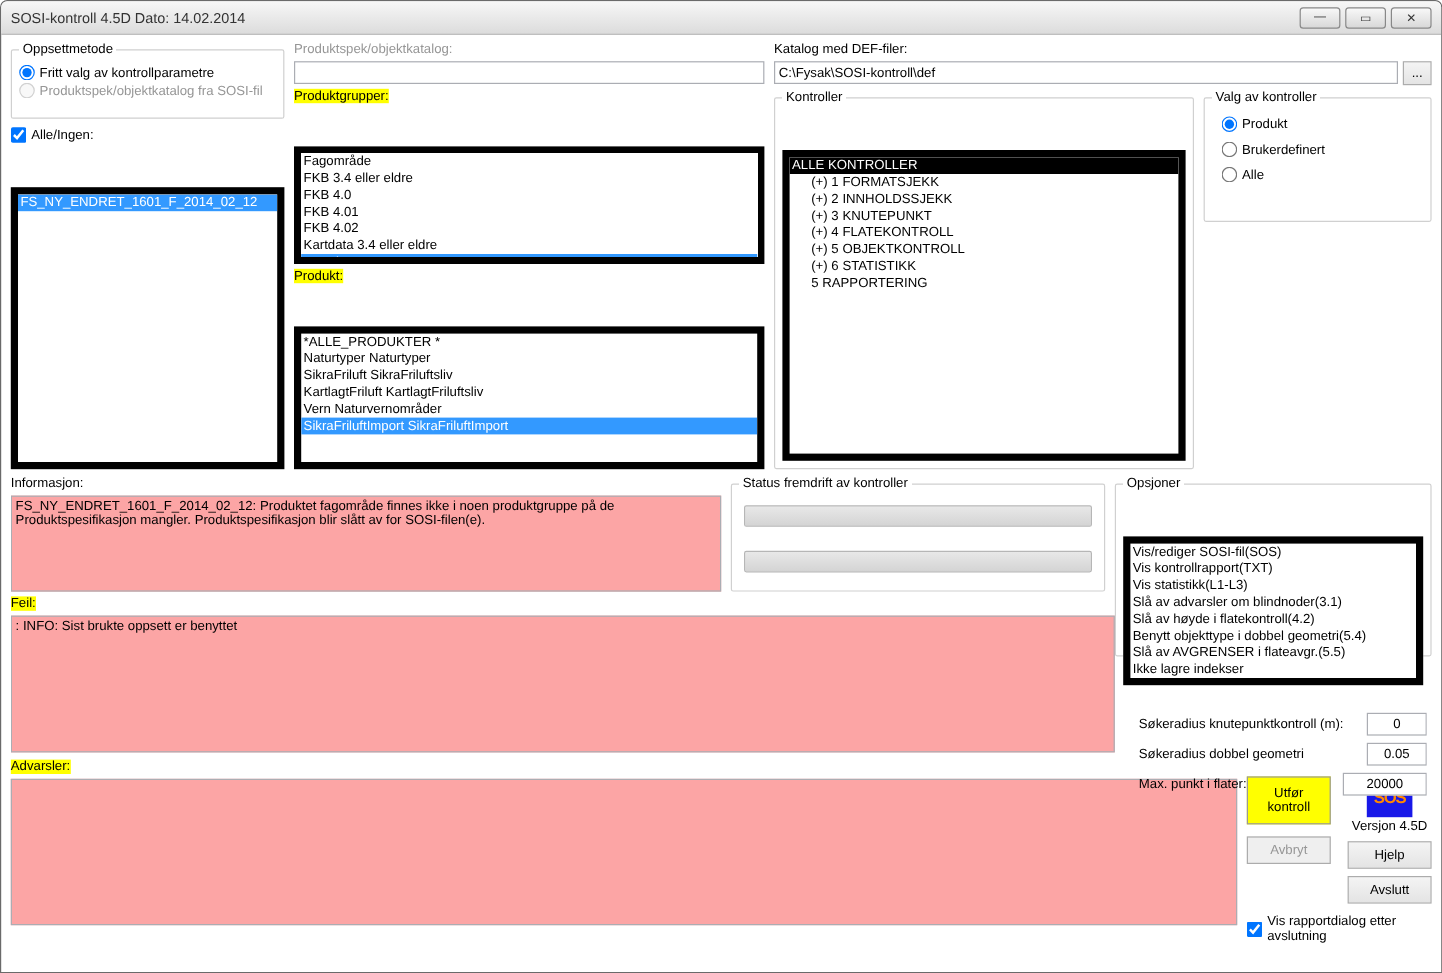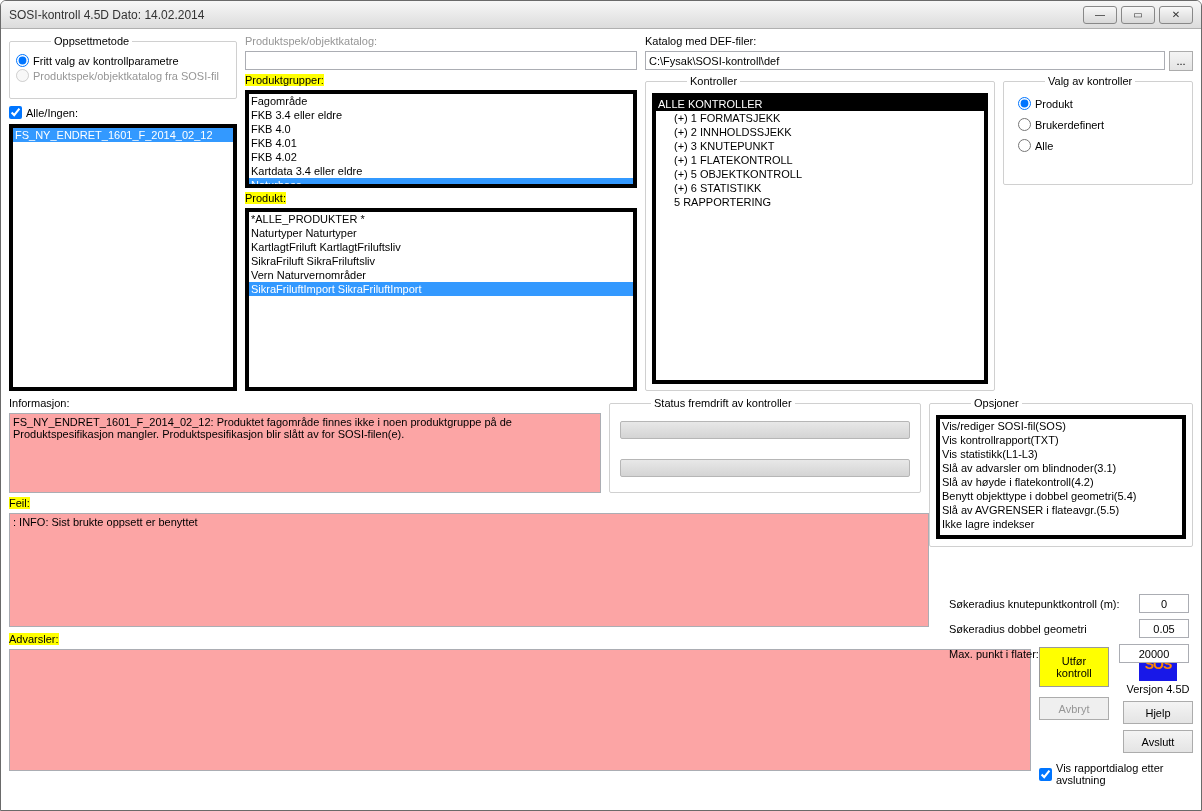--- a/index.html
+++ b/index.html
@@ -43,35 +43,36 @@
     flex: 1;
     padding: 6px 8px 2px 8px;
     position: relative;
   }
   fieldset {
     border: 1px solid #d0d0d0;
     border-radius: 2px;
     padding: 6px 6px 6px 6px;
     margin: 0;
   }
-  legend { padding: 0 3px; font-size: 11px; color: #000; margin-left: 35px; }
+  legend { padding: 0 3px; font-size: 11px; color: #000; }
   .row { display:flex; gap:8px; }
   .col { display:flex; flex-direction:column; gap:4px; }
   input[type=text].field {
     border:1px solid #abadb3;
     padding:1px 3px;
     font-size:11px;
     height:19px;
     background:#fff;
   }
   .listbox {
-    border:4px solid #000000;
+    border:6px solid #000000;
     background:#fff;
     overflow-y:auto;
     font-size:11px;
+    margin-top:32px;
   }
   .listbox .item { padding:0 2px; white-space:nowrap; cursor:default; line-height:14px; }
   .listbox .item.sel { background:#3399ff; color:#fff; }
   .textarea {
     border:1px solid #abadb3;
     background:#fca5a5;
     padding:2px 3px;
     font-size:11px;
     overflow:auto;
     white-space:pre-wrap;
@@ -170,42 +171,42 @@
             <div class="item">FKB 4.0</div>
             <div class="item">FKB 4.01</div>
             <div class="item">FKB 4.02</div>
             <div class="item">Kartdata 3.4 eller eldre</div>
             <div class="item sel">Naturbase</div>
           </div>
         <span class="lbl"><span class="hl">Produkt:</span></span>
         <div class="listbox" id="produktList" style="flex:1;">
             <div class="item">*ALLE_PRODUKTER  *</div>
             <div class="item">Naturtyper  Naturtyper</div>
+            <div class="item">SikraFriluft  SikraFriluftsliv</div>
             <div class="item">KartlagtFriluft  KartlagtFriluftsliv</div>
-            <div class="item">SikraFriluft  SikraFriluftsliv</div>
             <div class="item">Vern  Naturvernområder</div>
             <div class="item sel">SikraFriluftImport  SikraFriluftImport</div>
           </div>
       </div>
 
       <div class="col" style="flex:1;">
         <span class="lbl">Katalog med DEF-filer:</span>
         <div style="display:flex;gap:4px;">
           <input type="text" class="field" style="flex: 1 1 0%;" value="C:\Fysak\SOSI-kontroll\def">
           <button class="small-btn">...</button>
         </div>
         <div class="row" style="flex:1;gap:8px;">
           <fieldset style="flex:1;display:flex;flex-direction:column;">
             <legend>Kontroller</legend>
             <div class="listbox" id="kontrollerTree" style="flex:1;">
                 <div class="tree-item sel" style="padding-left: 2px;">ALLE KONTROLLER</div>
                 <div class="tree-item" style="padding-left: 18px;">(+) 1 FORMATSJEKK</div>
                 <div class="tree-item" style="padding-left: 18px;">(+) 2 INNHOLDSSJEKK</div>
                 <div class="tree-item" style="padding-left: 18px;">(+) 3 KNUTEPUNKT</div>
-                <div class="tree-item" style="padding-left: 18px;">(+) 1 FLATEKONTROLL</div>
+                <div class="tree-item" style="padding-left: 18px;">(+) 4 FLATEKONTROLL</div>
                 <div class="tree-item" style="padding-left: 18px;">(+) 5 OBJEKTKONTROLL</div>
                 <div class="tree-item" style="padding-left: 18px;">(+) 6 STATISTIKK</div>
                 <div class="tree-item" style="padding-left: 18px;">5 RAPPORTERING</div>
               </div>
           </fieldset>
           <fieldset style="width:190px;height:110px;">
             <legend>Valg av kontroller</legend>
             <div class="radio-row" style="padding:4px 8px;">
               <input type="radio" name="vk" checked="" style="">
               <span>Produkt</span>

